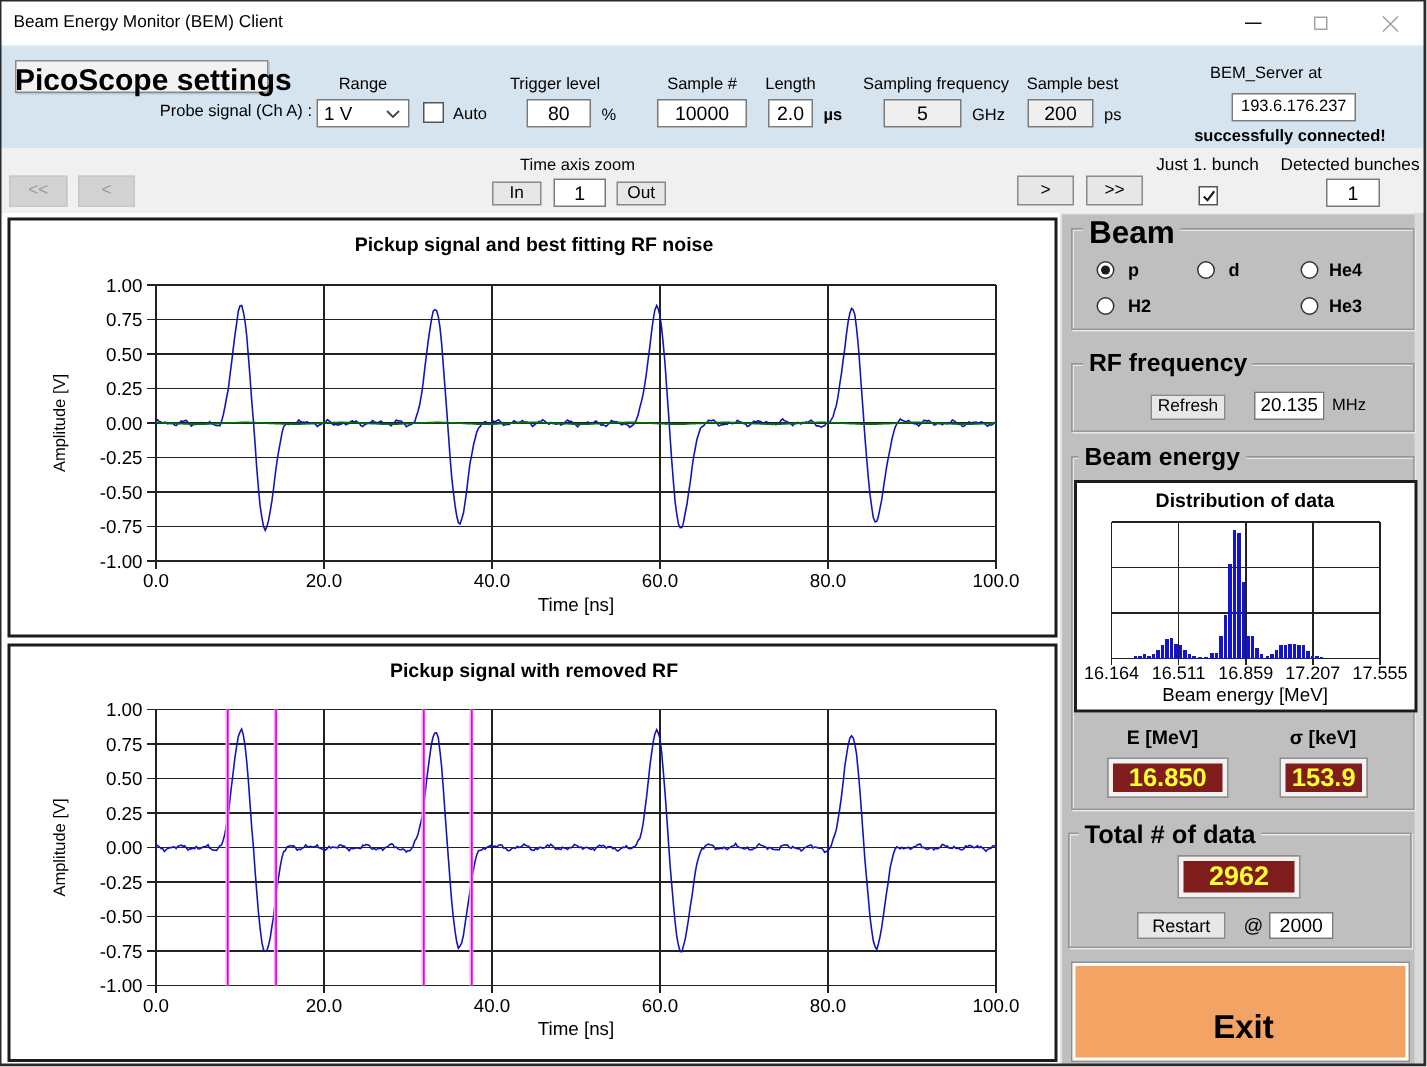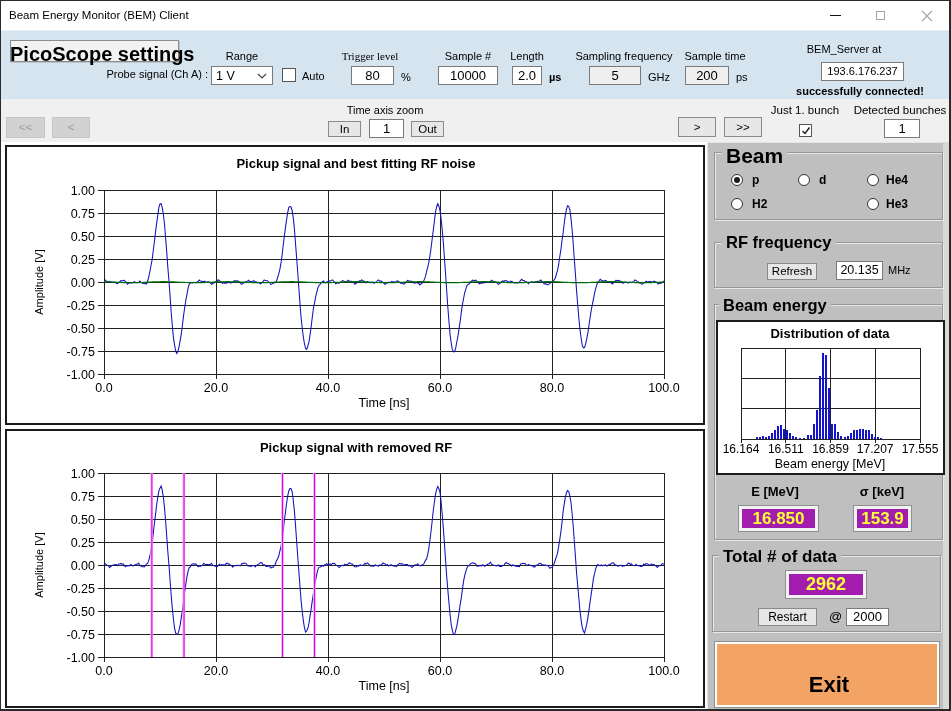--- a/index.html
+++ b/index.html
@@ -5,21 +5,21 @@
 body {position:relative; font-family:"Liberation Sans",sans-serif; background:#fff; overflow:hidden;}
 .abs {position:absolute;}
 .lbl {position:absolute; font-size:11px; color:#000; white-space:nowrap;}
 .lblc {position:absolute; font-size:11px; color:#000; white-space:nowrap; text-align:center;}
 .tb {position:absolute; background:#fff; border:1px solid #7a7a7a; font-size:13px; text-align:center; color:#000;}
 .tbg {position:absolute; background:#efefef; border:1px solid #7a7a7a; font-size:13px; text-align:center; color:#000;}
 .btn {position:absolute; background:#e7e7e7; border:1px solid #8a8a8a; font-size:11.5px; text-align:center; color:#000;}
 .btnd {position:absolute; background:#d2d2d2; border:1px solid #c6c6c6; font-size:11.5px; text-align:center; color:#9a9a9a;}
 .grp {position:absolute; border:1px solid #979797; box-shadow:1px 1px 0 #e8e8e8 inset, 1px 1px 0 #e8e8e8;}
 .gt {position:absolute; font-size:16px; font-weight:bold; color:#000; background:#bfbfbf; padding:0 4px; white-space:nowrap;}
-.lcd {position:absolute; background:#a21caf; border:3px solid #f2f2f2; box-shadow:0 0 0 1px #8f8f8f; color:#ffff33; font-weight:bold; text-align:center;}
+.lcd {position:absolute; background:#7f1d1d; border:3px solid #f2f2f2; box-shadow:0 0 0 1px #8f8f8f; color:#ffff33; font-weight:bold; text-align:center;}
 .radio {position:absolute; width:12px; height:12px; border-radius:50%; background:#fff; border:1px solid #333;}
 .rlbl {position:absolute; font-size:12px; font-weight:bold; color:#000; white-space:nowrap;}
 svg text {font-family:"Liberation Sans",sans-serif; fill:#000;}
 </style></head>
 <body>
 
 <div class="abs" style="left:0;top:0;width:949px;height:30px;background:#fff;"></div>
 <div class="lbl" style="left:9px;top:9px;font-size:11.5px;">Beam Energy Monitor (BEM) Client</div>
 <div class="abs" style="left:830px;top:15px;width:11px;height:1px;background:#111;"></div>
 <div class="abs" style="left:876px;top:11px;width:9px;height:9px;border:1px solid #a3a3a3;"></div>
@@ -32,32 +32,32 @@
 <div class="lbl" style="left:10px;top:43px;width:152px;text-align:center;font-size:20px;font-weight:bold;">PicoScope settings</div>
 <div class="lblc" style="left:211px;top:50px;width:62px;">Range</div>
 <div class="lbl" style="left:88px;top:68px;width:120px;text-align:right;">Probe signal (Ch A) :</div>
 <div class="abs" style="left:211px;top:66px;width:62px;height:19px;background:#fff;border:1px solid #7a7a7a;"></div>
 <div class="lbl" style="left:216px;top:69px;font-size:12.5px;">1 V</div>
 <svg class="abs" style="left:257px;top:73px;" width="10" height="6">
     <path d="M1,1 L5,5 L9,1" stroke="#444" stroke-width="1.2" fill="none"></path>
   </svg>
 <div class="abs" style="left:282px;top:68px;width:14px;height:14px;background:#fff;border:1px solid #555;"></div>
 <div class="lbl" style="left:302px;top:70px;">Auto</div>
-<div class="lblc" style="left:335px;top:50px;width:70px;font-family:Liberation Serif, serif;">Trigger level</div>
+<div class="lblc" style="left:335px;top:50px;width:70px;">Trigger level</div>
 <div class="tb" style="left:351px;top:66px;width:43px;height:19px;line-height:17px;">80</div>
 <div class="lbl" style="left:401px;top:71px;">%</div>
 <div class="lblc" style="left:438px;top:50px;width:60px;">Sample #</div>
 <div class="tb" style="left:438px;top:66px;width:60px;height:19px;line-height:17px;">10000</div>
 <div class="lblc" style="left:505px;top:50px;width:44px;">Length</div>
 <div class="tb" style="left:512px;top:66px;width:30px;height:19px;line-height:17px;">2.0</div>
 <div class="lbl" style="left:549px;top:71px;font-weight:bold;">µs</div>
 <div class="lblc" style="left:570px;top:50px;width:108px;">Sampling frequency</div>
 <div class="tbg" style="left:589px;top:66px;width:52px;height:19px;line-height:17px;">5</div>
 <div class="lbl" style="left:648px;top:71px;">GHz</div>
-<div class="lblc" style="left:680px;top:50px;width:70px;">Sample time</div>
+<div class="lblc" style="left:680px;top:50px;width:70px;">Sample best</div>
 <div class="tbg" style="left:685px;top:66px;width:44px;height:19px;line-height:17px;">200</div>
 <div class="lbl" style="left:736px;top:71px;">ps</div>
 <div class="lblc" style="left:794px;top:43px;width:100px;">BEM_Server at</div>
 <div class="tb" style="left:821px;top:62px;width:83px;height:19px;line-height:17px;font-size:11px;">193.6.176.237</div>
 <div class="lblc" style="left:795px;top:85px;width:130px;font-weight:bold;">successfully connected!</div>
 
 <div class="abs" style="left:0;top:99px;width:949px;height:43px;background:#f0f0f0;"></div>
 <div class="btnd" style="left:6px;top:117px;width:39px;height:21px;line-height:19px;">&lt;&lt;</div>
 <div class="btnd" style="left:52px;top:117px;width:38px;height:21px;line-height:19px;">&lt;</div>
 <div class="lblc" style="left:335px;top:104px;width:100px;font-size:11px;">Time axis zoom</div>

